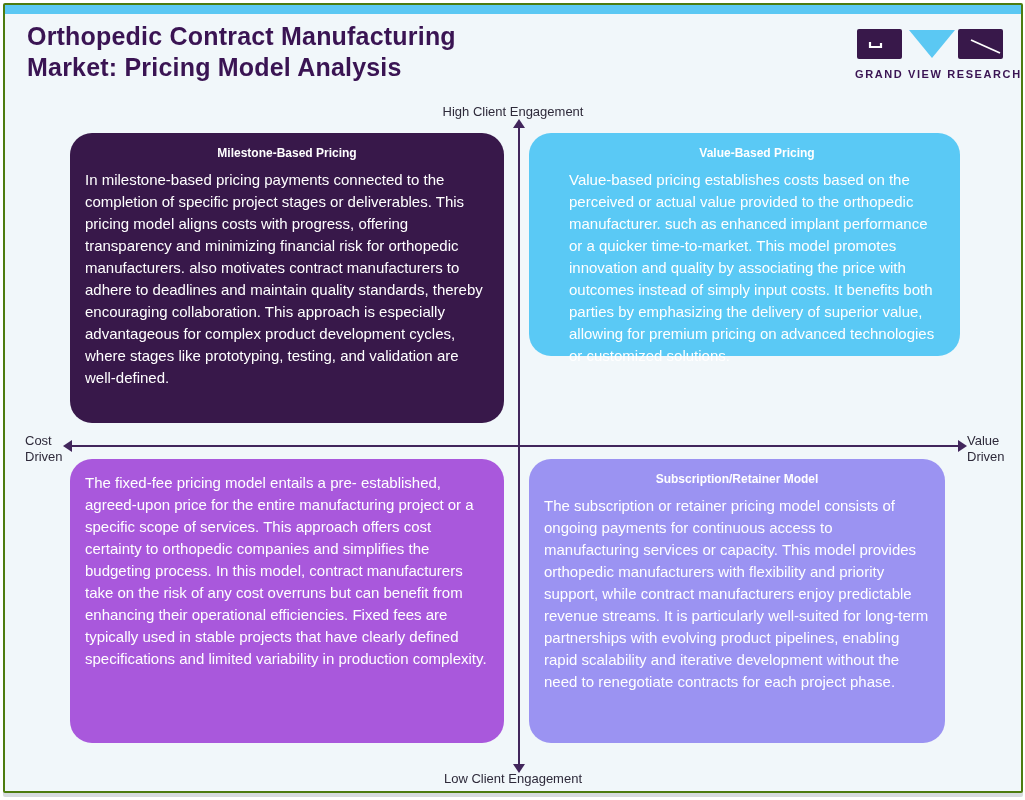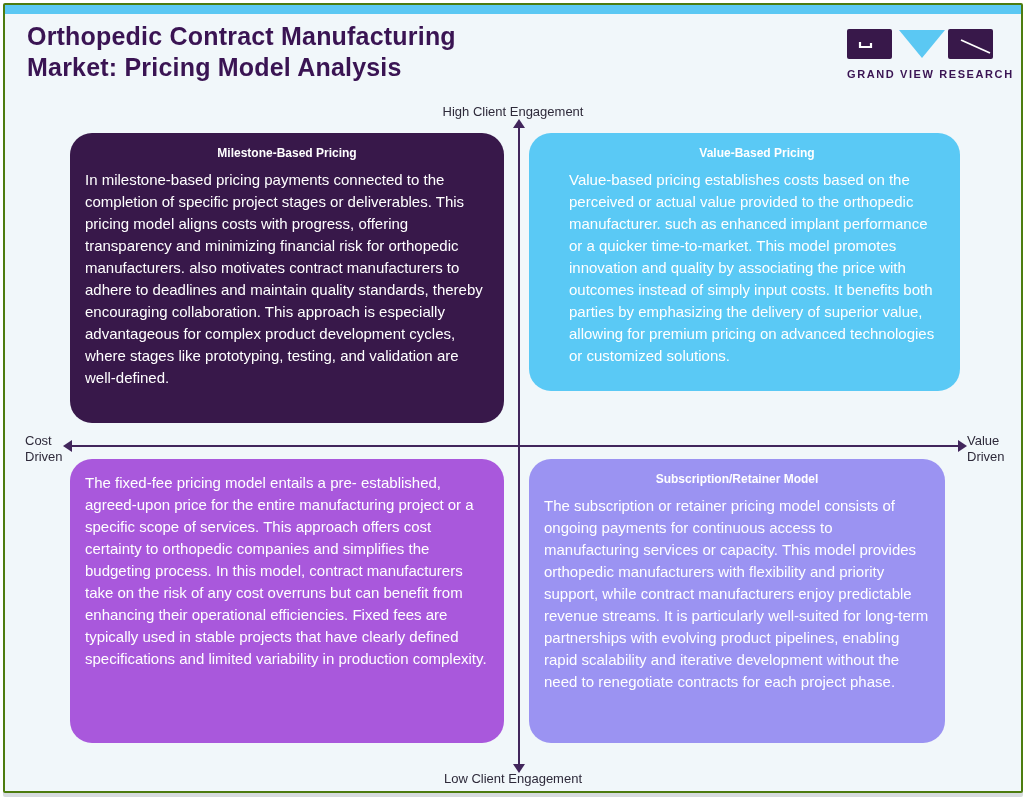--- a/index.html
+++ b/index.html
@@ -33,22 +33,23 @@
     width: 500px;
     margin: 0;
     font-size: 25px;
     line-height: 31px;
     font-weight: bold;
     color: var(--title, #3a1453);
     letter-spacing: 0.2px;
   }
   .logo {
     position: absolute;
-    right: 24px; top: 24px;
+    right: 16px; top: 24px;
     width: 150px;
+    text-align: center;
   }
   .logo-text {
     margin-top: 4px;
     font-size: 11px;
     font-weight: bold;
     letter-spacing: 1.6px;
     color: var(--title, #3a1453);
     white-space: nowrap;
   }
   .axis-label {
@@ -111,21 +112,21 @@
     font-size: 12px;
     font-weight: bold;
   }
   .quad p {
     margin: 0;
     font-size: 15px;
     line-height: 22px;
     font-weight: 400;
   }
   .quad.tl { left: 65px;  top: 128px; width: 434px; height: 290px; background: var(--quadrant-tl, #38184a); }
-  .quad.tr { left: 524px; top: 128px; width: 431px; height: 258px; background: var(--quadrant-tr, #5ac9f5); padding-left: 40px; }
+  .quad.tr { left: 524px; top: 128px; width: 431px; height: 223px; background: var(--quadrant-tr, #5ac9f5); padding-left: 40px; }
   .quad.bl { left: 65px;  top: 454px; width: 434px; height: 284px; background: var(--quadrant-bl, #a958dc); }
   .quad.br { left: 524px; top: 454px; width: 416px; height: 284px; background: var(--quadrant-br, #9b93f2); }
 </style>
 </head>
 <body>
 
 <div class="card">
   <div class="topbar"></div>
 
   <h1 class="title">Orthopedic Contract Manufacturing Market: Pricing Model Analysis</h1>

